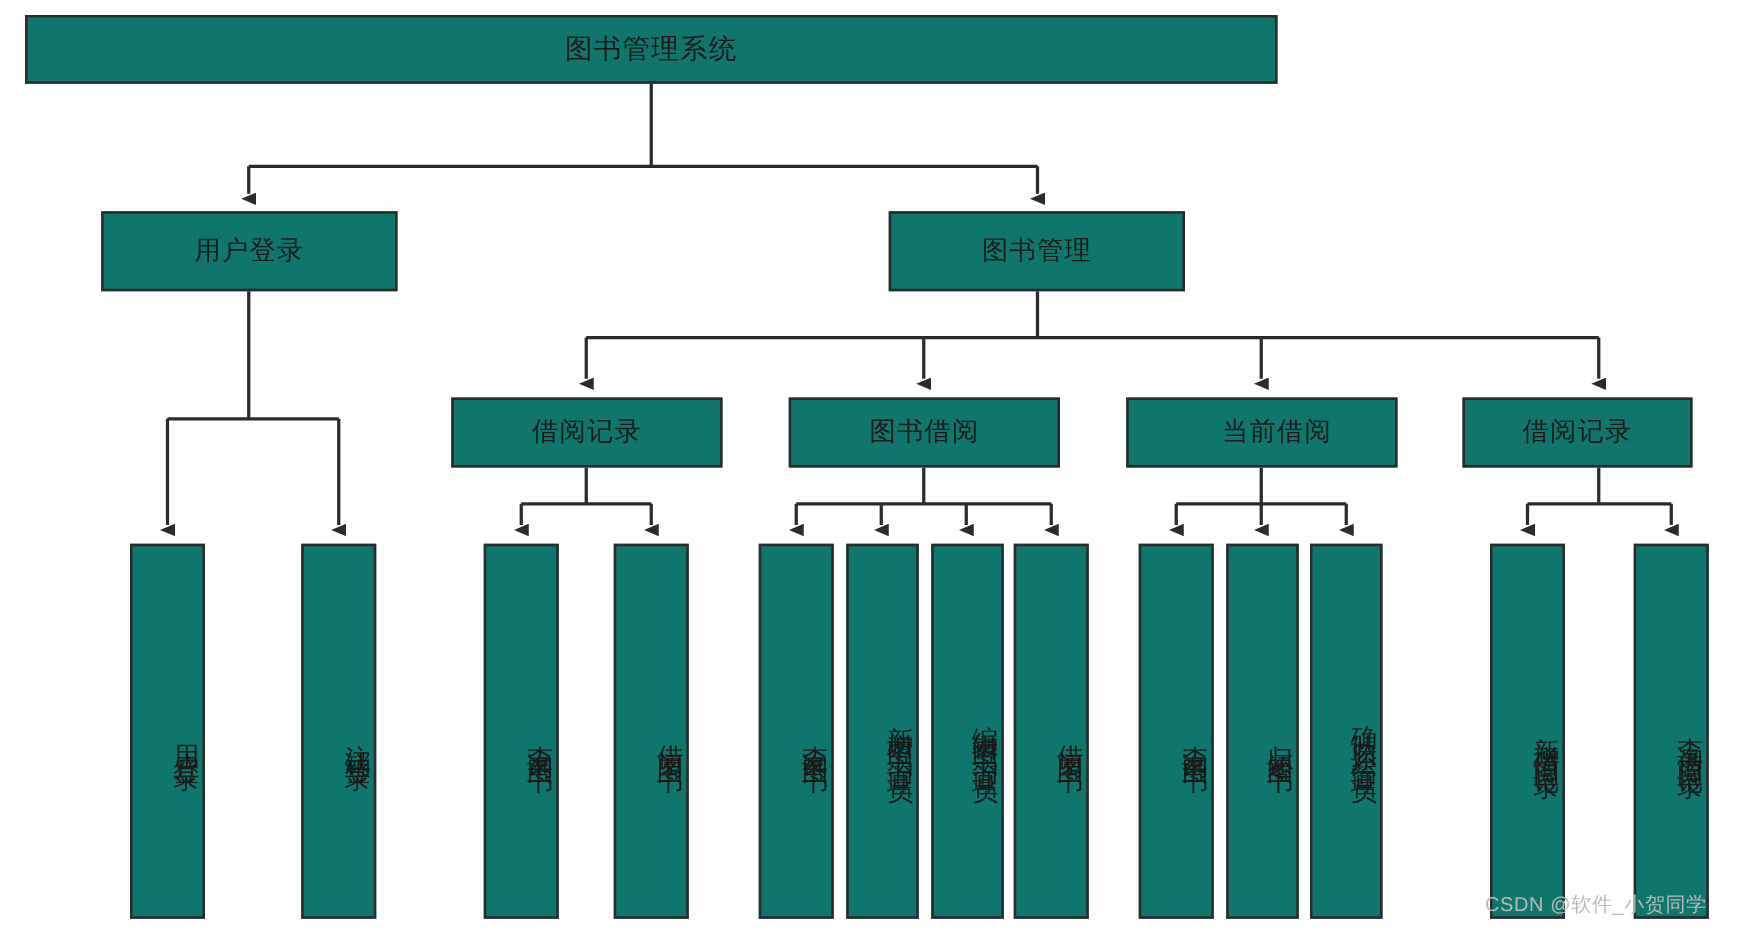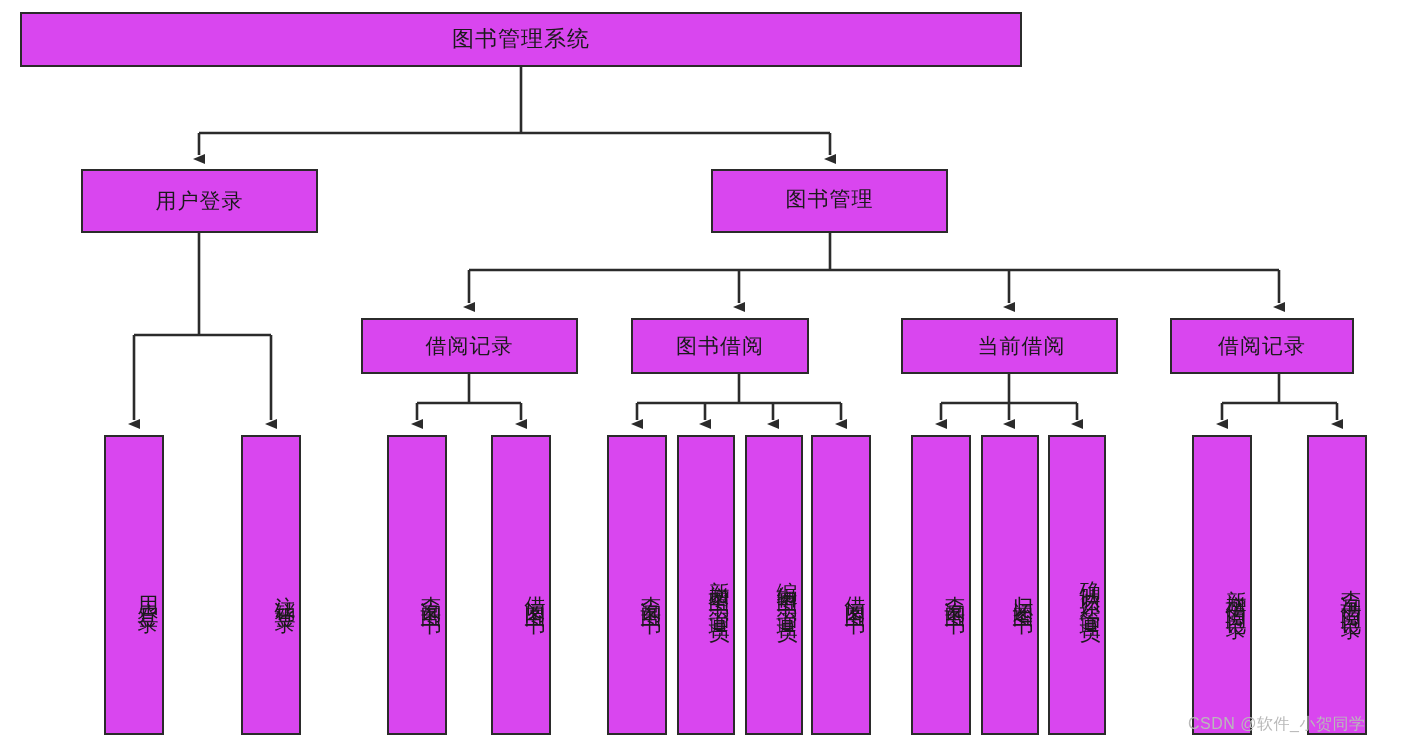--- a/index.html
+++ b/index.html
@@ -21,21 +21,21 @@
     position: absolute;
     left: 0;
     top: 0;
     width: 1405px;
     height: 747px;
     pointer-events: none;
   }
   .node {
     position: absolute;
     box-sizing: border-box;
-    background: #d946ef;
+    background: #0f766e;
     border: 2px solid #2b2b2b;
     display: flex;
     align-items: center;
     justify-content: center;
     color: #1a1a1a;
   }
   .node.horiz {
     font-size: 21px;
     letter-spacing: 1px;
     line-height: 1.2;
@@ -124,28 +124,28 @@
     </g>
   </svg>
 
   <div class="node horiz root" style="left:20px; top:12px; width:1002px; height:55px;">
     <span>图书管理系统</span>
   </div>
 
   <div class="node horiz" style="left:81px; top:169px; width:237px; height:64px;">
     <span>用户登录</span>
   </div>
-  <div class="node horiz" style="left:711px; top:169px; width:237px; height:64px;font-family:Liberation Mono, monospace;">
+  <div class="node horiz" style="left:711px; top:169px; width:237px; height:64px;">
     <span>图书管理</span>
   </div>
 
   <div class="node horiz" style="left:361px; top:318px; width:217px; height:56px;">
     <span>借阅记录</span>
   </div>
-  <div class="node horiz" style="left:631px; top:318px; width:178px; height:56px;text-align:center;">
+  <div class="node horiz" style="left:631px; top:318px; width:217px; height:56px;text-align:center;">
     <span>图书借阅</span>
   </div>
   <div class="node horiz" style="left:901px; top:318px; width:217px; height:56px;padding-left:24px;">
     <span>当前借阅</span>
   </div>
   <div class="node horiz" style="left:1170px; top:318px; width:184px; height:56px;">
     <span>借阅记录</span>
   </div>
 
   <div class="node vert" style="left:104px; top:435px; width:60px; height:300px;">

